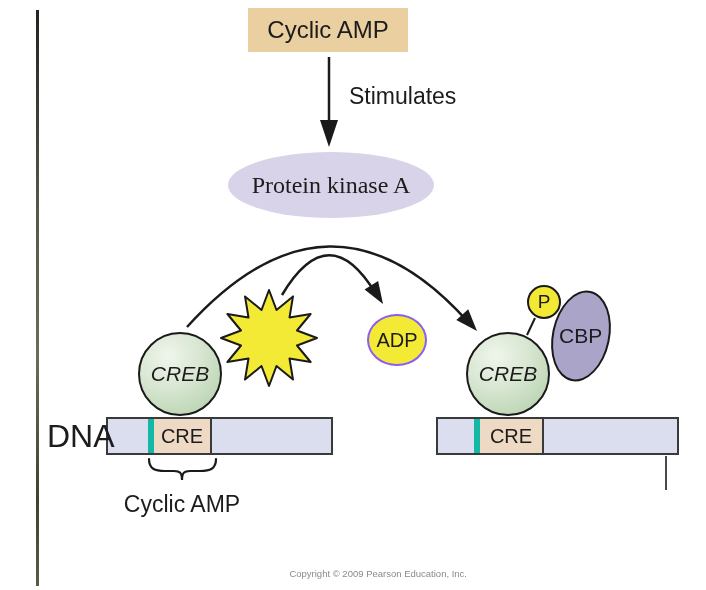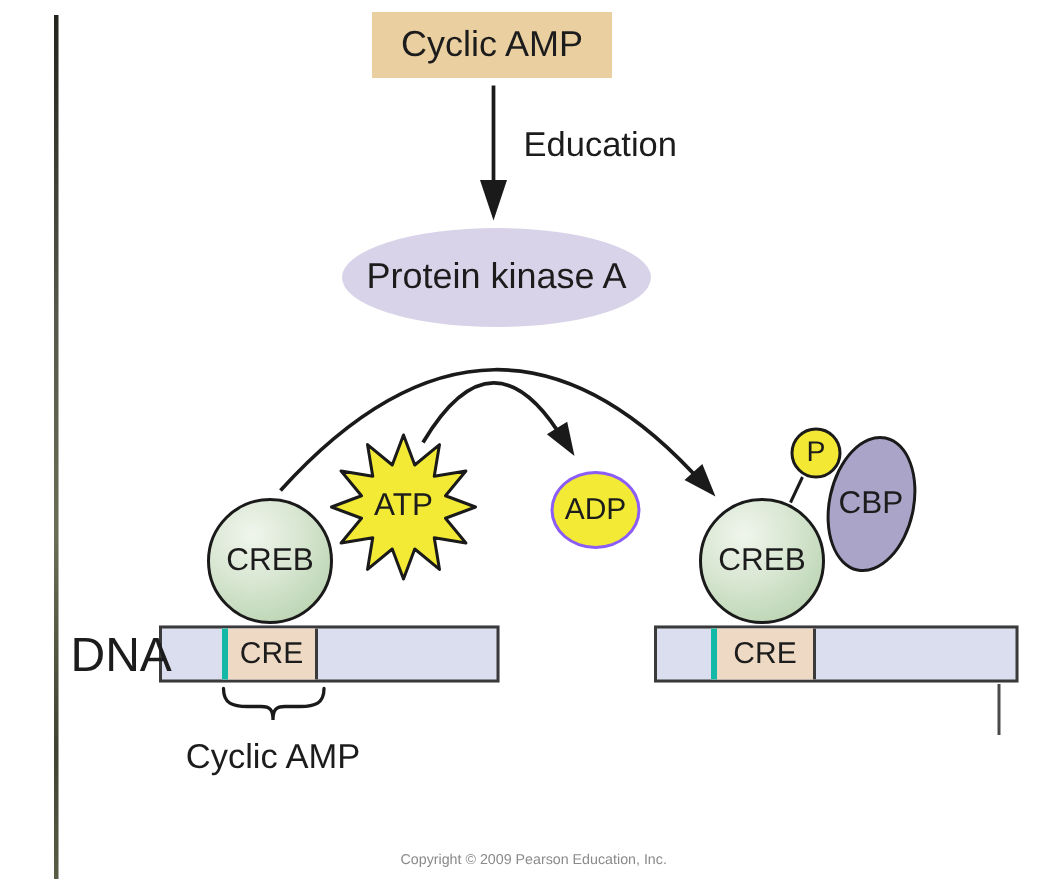--- a/index.html
+++ b/index.html
@@ -43,29 +43,31 @@
     font-size: 23px;
     z-index: 1;
   }
   #pka-ellipse {
     left: 192px; top: 152px;
     width: 206px; height: 66px;
     border-radius: 50%;
     background: #d8d3e8;
     font-size: 24px;
     z-index: 1;
+    font-family: Liberation Serif, serif;
   }
   .creb-circle {
     width: 84px; height: 84px;
     box-sizing: border-box;
     border: 2px solid #1a1a1a;
     border-radius: 50%;
     background: radial-gradient(circle at 35% 28%, #f0f5ec 0%, #d9e7d3 40%, #bdd6b5 80%, #b2cdaa 100%);
     font-size: 21px;
     z-index: 3;
+    font-style: italic;
   }
   #creb-left  { left: 102px; top: 332px; }
   #creb-right { left: 430px; top: 332px; }
   #adp-ellipse {
     left: 331px; top: 314px;
     width: 60px; height: 52px;
     box-sizing: border-box;
     border: 2px solid #8b5cf6;
     border-radius: 50%;
     background: #f3ea35;
@@ -101,21 +103,21 @@
     border: 2px solid #3a3a3a;
     background: #dadeee;
     z-index: 1;
   }
   #dna-bar-left  { left: 70px;  width: 227px; }
   #dna-bar-right { left: 400px; width: 243px; }
   .cre-box {
     position: absolute;
     top: 0; height: 100%;
     box-sizing: border-box;
-    border-left: 4px solid #14b8a6;
+    border-left: 6px solid #14b8a6;
     border-right: 2px solid #3a3a3a;
     background: #eed9c4;
     font-size: 20px;
   }
   #cre-left  { left: 40px; width: 64px; }
   #cre-right { left: 36px; width: 70px; }
   #dna-label {
     left: 11px; top: 418px;
     font-size: 32px;
     z-index: 1;
@@ -131,21 +133,21 @@
     text-align: center;
     font-size: 23px;
     line-height: 34px;
     z-index: 1;
   }
   #cre-caption { left: 35px; top: 487px; width: 222px; }
   #transcription-caption { left: 478px; top: 489px; width: 215px; }
   #copyright-line {
     left: 231px; top: 568px;
     width: 200px;
-    text-align: left;
+    text-align: right;
     font-size: 9.5px;
     color: #8a8a8a;
     z-index: 1;
   }
   #vector-layer {
     left: 0; top: 0;
     width: 706px; height: 590px;
     z-index: 3;
     pointer-events: none;
   }
@@ -154,21 +156,21 @@
 <body>
 
 <div id="stage">
 
   <div id="edge-strip" class="abs"></div>
 
   <div id="cyclic-amp-box" class="abs center-flex">
     <span>Cyclic AMP</span>
   </div>
 
-  <div id="stimulates-label" class="abs">Education</div>
+  <div id="stimulates-label" class="abs">Stimulates</div>
 
   <div id="pka-ellipse" class="abs center-flex">
     <span>Protein kinase A</span>
   </div>
 
   <div id="dna-bar-left" class="abs dna-bar">
     <div id="cre-left" class="cre-box center-flex">
       <span>CRE</span>
     </div>
   </div>
@@ -214,21 +216,20 @@
       <polygon points="347,304 325,296 325,312" fill="#1a1a1a" transform="rotate(58 347 304)"></polygon>
     </g>
 
     <line x1="499" y1="318" x2="491" y2="335" stroke="#1a1a1a" stroke-width="2"></line>
 
     <path d="M 113 459 C 113 469 119 471 129 471 L 138 471 C 144 471 146 473 146 480 C 146 473 148 471 154 471 L 164 471 C 174 471 180 469 180 459" fill="none" stroke="#1a1a1a" stroke-width="2.2" stroke-linecap="round"></path>
 
     <line x1="630" y1="456" x2="630" y2="490" stroke="#4a4a4a" stroke-width="2"></line>
   </svg>
 
-  <div id="atp-label" class="abs">ATP</div>
 
   <div id="cre-caption" class="abs caption">
     <div>Cyclic AMP</div>
   </div>
   <div id="transcription-caption" class="abs caption">
   </div>
 
   <div id="copyright-line" class="abs">Copyright © 2009 Pearson Education, Inc.</div>
 
 </div>

